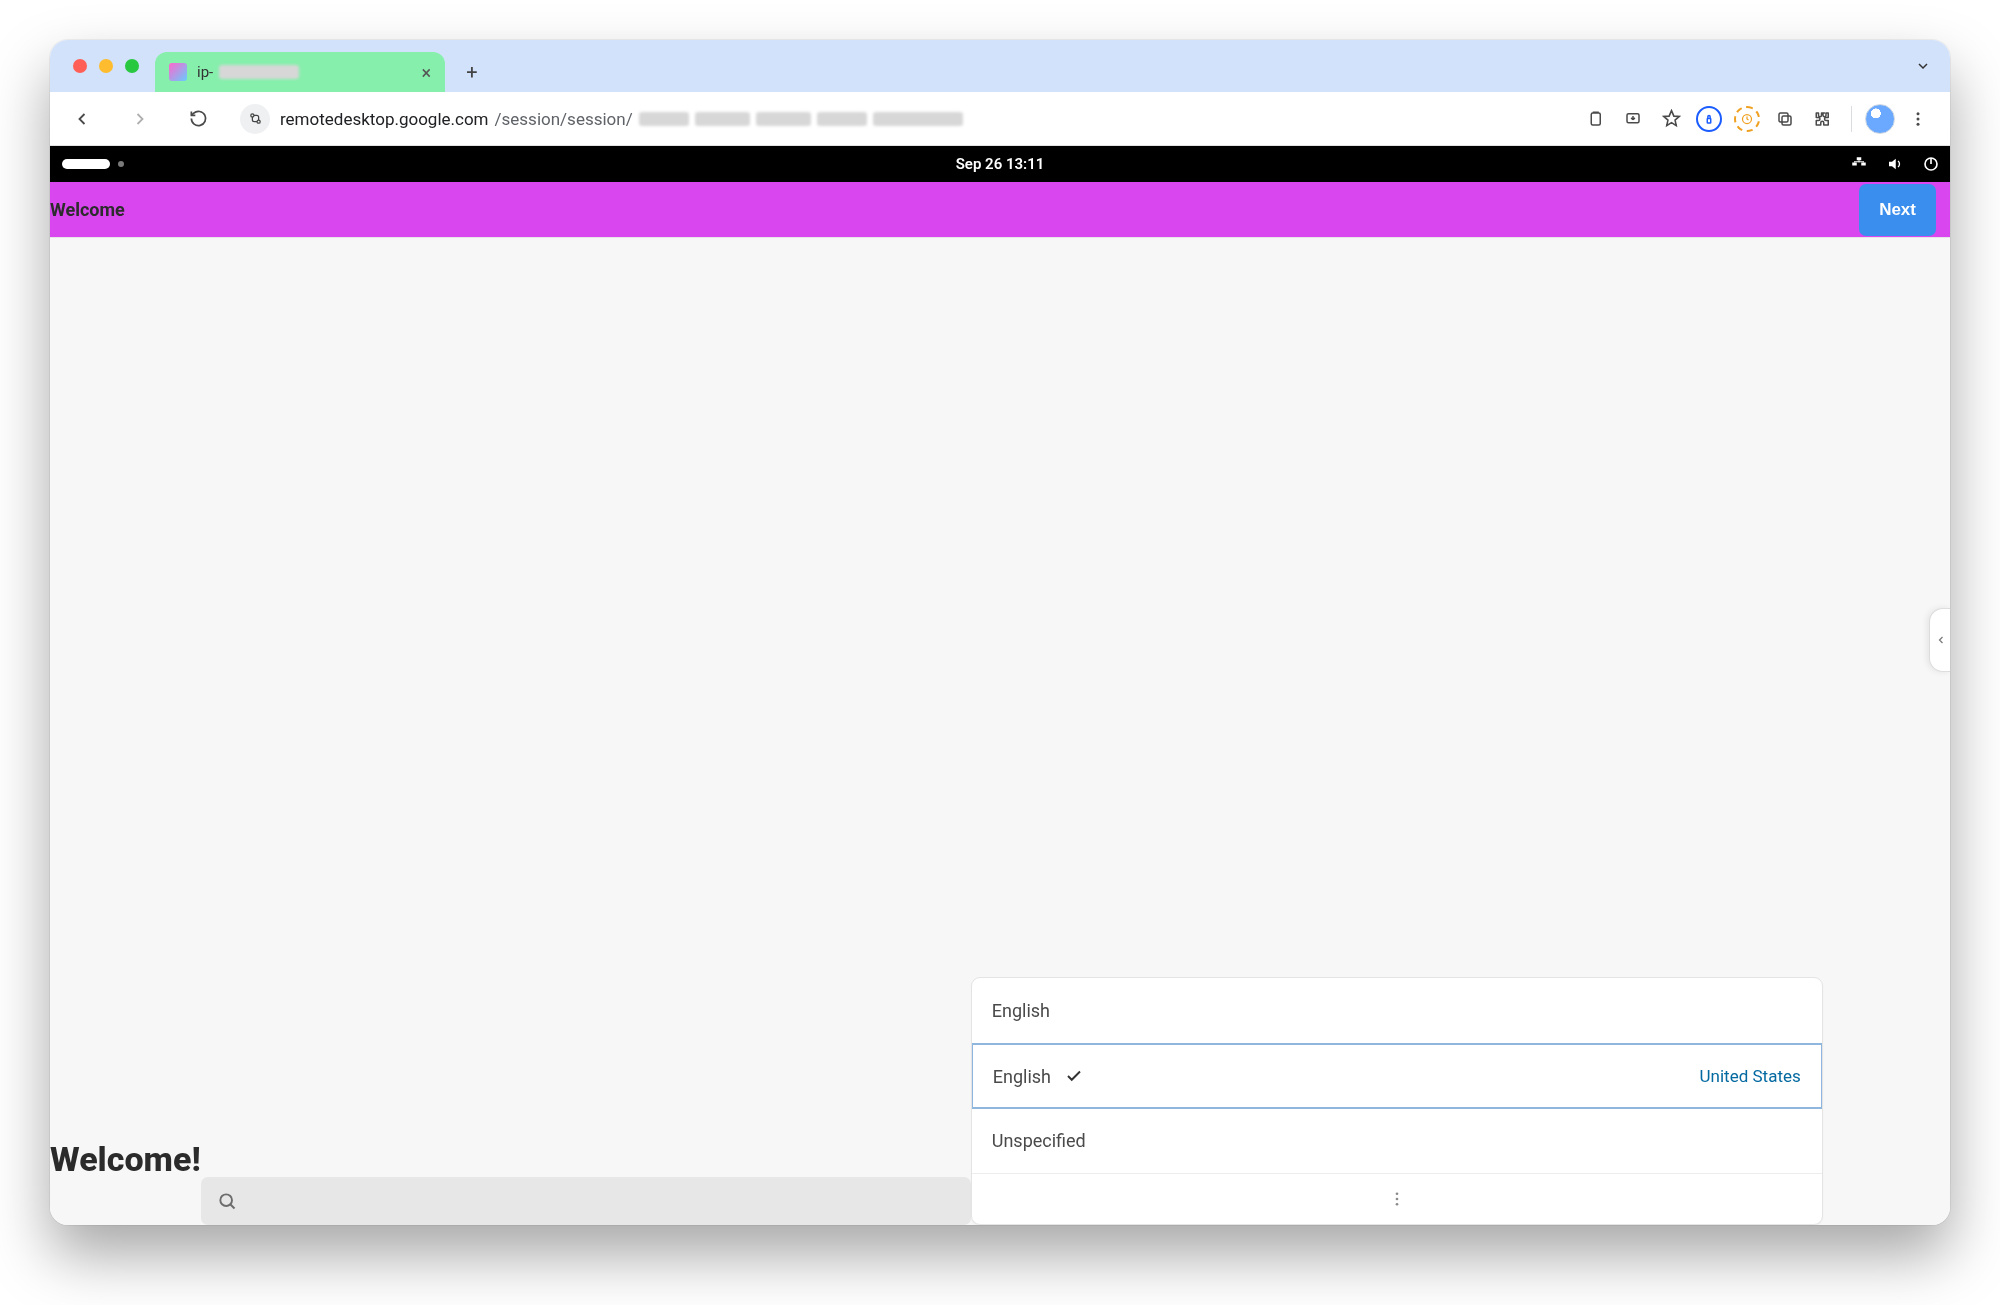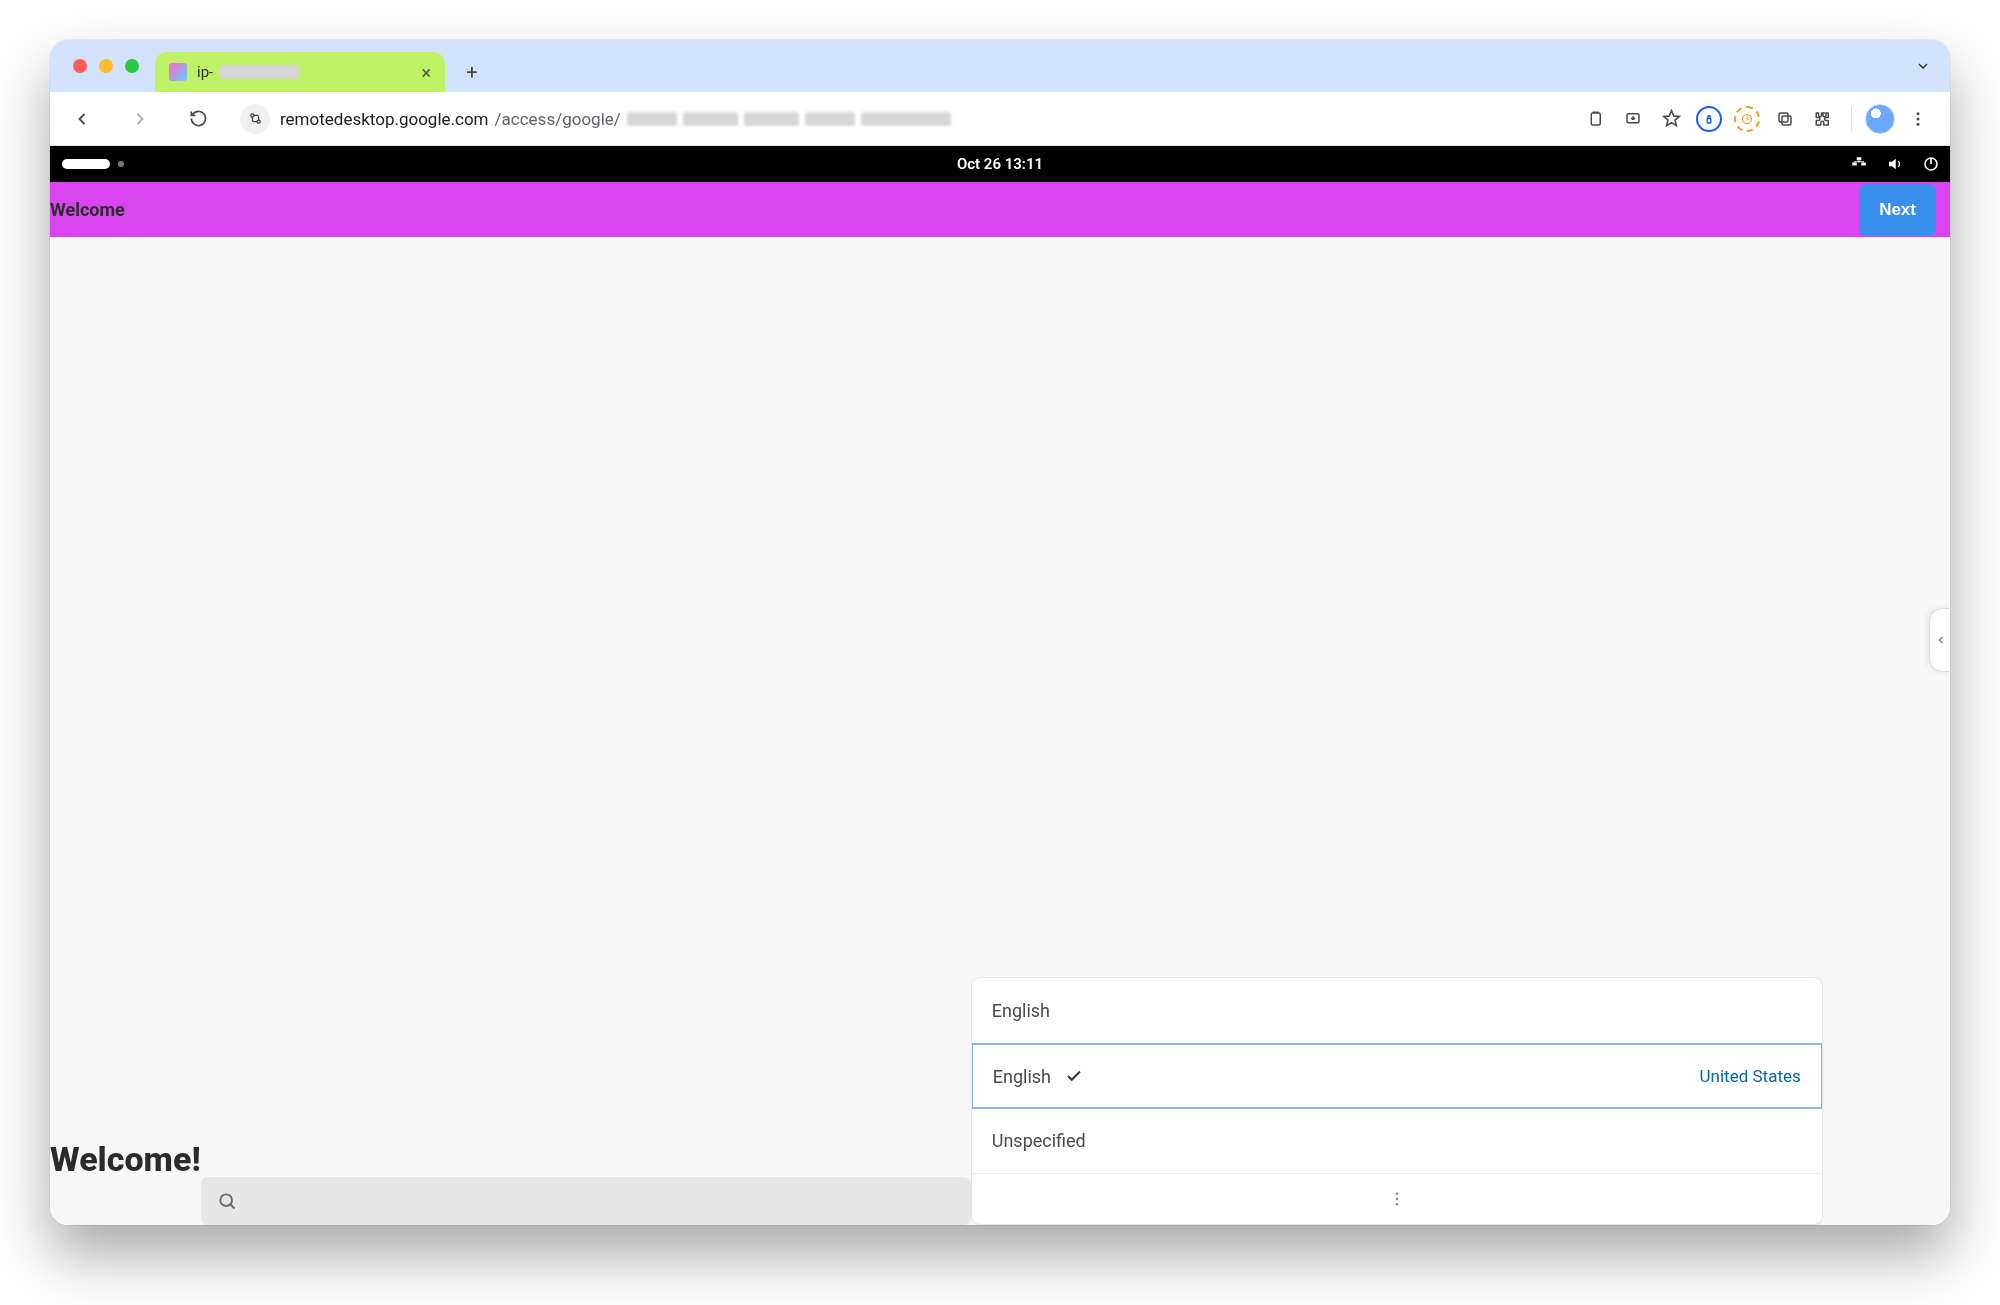--- a/index.html
+++ b/index.html
@@ -44,21 +44,21 @@
     gap: 12px;
     align-items: center;
     height: 100%;
     padding: 0 16px 0 8px;
   }
   .tl { width: 14px; height: 14px; border-radius: 50%; }
   .tl.red { background:#ff5f57; } .tl.yellow { background:#febc2e; } .tl.green { background:#28c840; }
 
   .tab {
     height: 40px;
-    background: #bef264;
+    background: #86efac;
     border-radius: 12px 12px 0 0;
     min-width: 290px;
     display: flex;
     align-items: center;
     padding: 0 14px;
     gap: 10px;
     font-size: 15px;
     color: #333;
     position: relative;
   }
@@ -262,21 +262,21 @@
         <div class="site-chip">
           <svg width="15" height="15" viewBox="0 0 24 24" fill="none" stroke="currentColor" stroke-width="2">
               <circle cx="7" cy="7" r="2.5"></circle>
               <circle cx="17" cy="17" r="2.5"></circle>
               <path d="M7 9.5V14a3 3 0 0 0 3 3h4.5"></path>
               <path d="M17 14.5V10a3 3 0 0 0-3-3H9.5"></path>
             </svg>
         </div>
         <div class="url-text">
           <span class="host">remotedesktop.google.com</span>
-            <span>/access/google/</span>
+            <span>/session/session/</span>
           <span class="redact" style="width:50px"></span>
           <span class="redact" style="width:55px"></span>
           <span class="redact" style="width:55px"></span>
           <span class="redact" style="width:50px"></span>
           <span class="redact" style="width:90px"></span>
         </div>
       </div>
 
       <div class="toolbar-right">
         <div class="icon-btn">
@@ -335,21 +335,21 @@
             </svg>
         </div>
       </div>
     </div>
 
     <div class="remote-bar">
       <div class="left">
         <span class="pill"></span>
         <span class="dot"></span>
       </div>
-      <span>Oct 26  13:11</span>
+      <span>Sep 26  13:11</span>
       <div class="right">
         <span>
           <svg width="18" height="18" viewBox="0 0 24 24" fill="#fff">
               <rect x="3" y="10" width="6" height="4"></rect>
               <rect x="15" y="10" width="6" height="4"></rect>
               <rect x="9" y="3" width="6" height="4"></rect>
               <path d="M12 7v3M6 10v-1h12v1" stroke="#fff" stroke-width="1.4" fill="none"></path>
             </svg>
         </span>
         <span>

